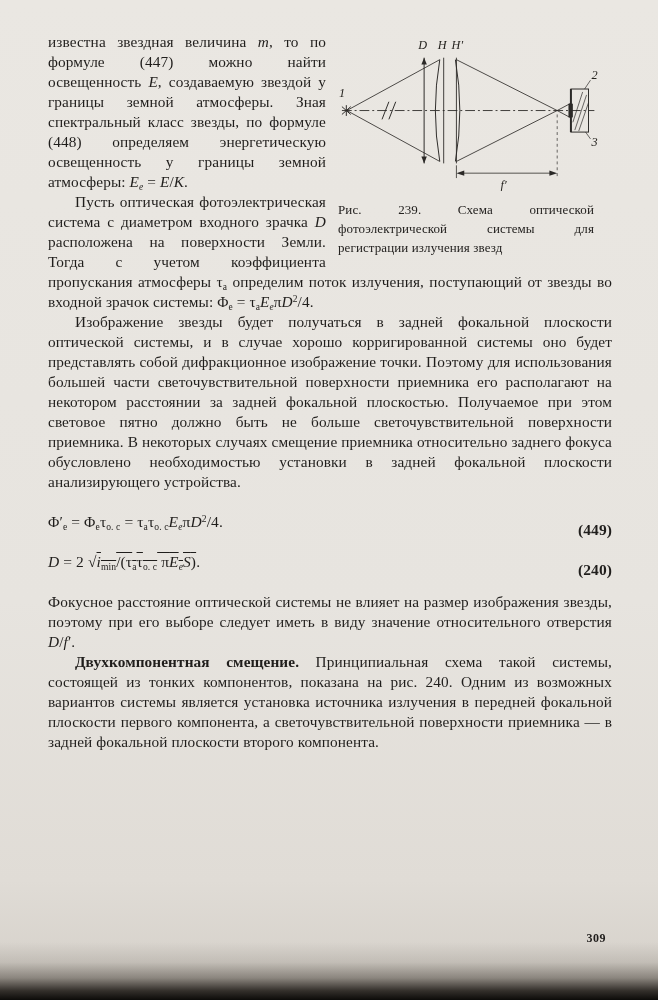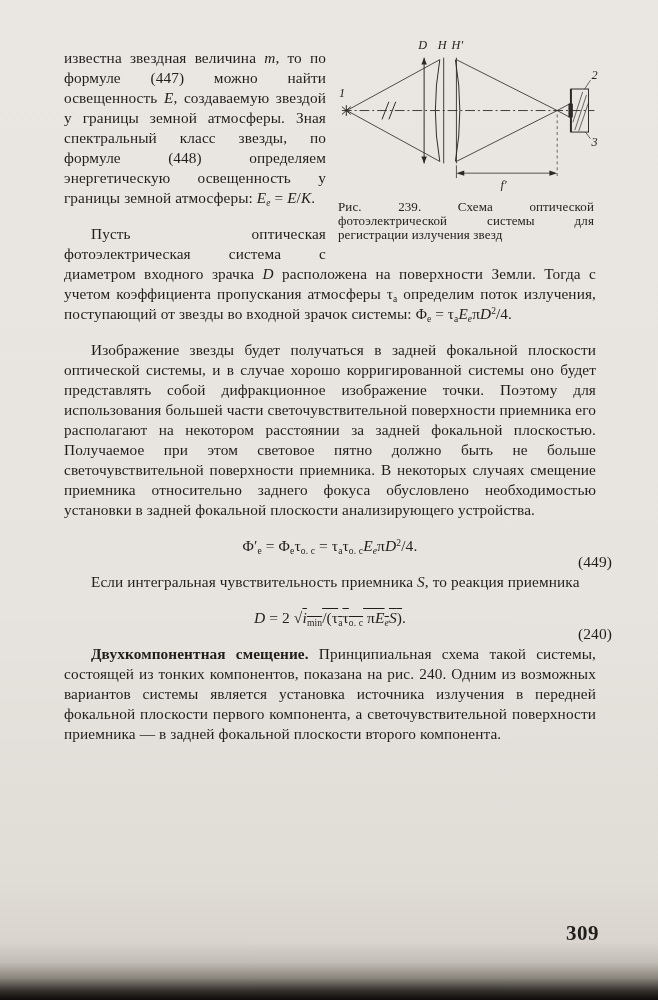--- a/index.html
+++ b/index.html
@@ -21,45 +21,44 @@
     letter-spacing: 0.1px;
   }
   figure.fig {
     float: right;
     width: 274px;
     margin: 2px 0 6px 12px;
   }
   figure.fig svg { display: block; }
   figure.fig figcaption {
     font-size: 13px;
-    line-height: 14px;
+    line-height: 19px;
     text-align: justify;
     margin-top: 9px;
     padding-right: 18px;
     color: #242220;
   }
-  p { text-indent: 27px; margin: 16px; }
+  p { text-indent: 27px; margin: 0; }
   p.no-indent { text-indent: 0; }
   .equation {
     position: relative;
-    text-align: center;
-    margin: 8px 0;
+    margin: 20px 0;
     text-indent: 0;
     font-size: 15.5px;
   }
-  .eq-num { position: absolute; right: 0; top: 16px; }
+  .eq-num { position: absolute; right: 0; top: 8px; font-weight: bold; }
   sub, sup { font-size: 0.62em; line-height: 0; }
   sub { vertical-align: -0.3em; }
   sup { vertical-align: 0.5em; }
   .ovl { text-decoration: overline; }
   .page-number {
     position: absolute;
-    right: 59px;
+    right: 52px;
     bottom: 54px;
-    font-size: 21px;
+    font-size: 12px;
     font-weight: bold;
     letter-spacing: 0.5px;
   }
   .bottom-shadow {
     position: absolute;
     left: 0; right: 0; bottom: 0;
     height: 58px;
     background: linear-gradient(to bottom,
       rgba(120,114,106,0) 0%,
       rgba(120,114,106,0.22) 35%,
@@ -155,27 +154,27 @@
 
   <p class="no-indent">известна звездная величина <i>m</i>, то по формуле (447) можно найти освещенность <i>E</i>, создаваемую звездой у границы земной атмосферы. Зная спектральный класс звезды, по формуле (448) определяем энергетическую освещенность у границы земной атмосферы: <i>E<sub>e</sub></i> = <i>E</i>/<i>K</i>.</p>
   <p>Пусть оптическая фотоэлектрическая система с диаметром входного зрачка <i>D</i> расположена на поверхности Земли. Тогда с учетом коэффициента пропускания атмосферы τ<sub>а</sub> определим поток излучения, поступающий от звезды во входной зрачок системы: Φ<sub>е</sub> = τ<sub>а</sub><i>E<sub>e</sub></i>π<i>D</i><sup>2</sup>/4.</p>
   <p>Изображение звезды будет получаться в задней фокальной плоскости оптической системы, и в случае хорошо корригированной системы оно будет представлять собой дифракционное изображение точки. Поэтому для использования большей части светочувствительной поверхности приемника его располагают на некотором расстоянии за задней фокальной плоскостью. Получаемое при этом световое пятно должно быть не больше светочувствительной поверхности приемника. В некоторых случаях смещение приемника относительно заднего фокуса обусловлено необходимостью установки в задней фокальной плоскости анализирующего устройства.</p>
 
   <div class="equation">
     <span class="eq-body">Φ′<sub>е</sub> = Φ<sub>е</sub>τ<sub>о. с</sub> = τ<sub>а</sub>τ<sub>о. с</sub><i>E<sub>e</sub></i>π<i>D</i><sup>2</sup>/4.</span>
     <span class="eq-num">(449)</span>
   </div>
 
-  <p>Если интегральная чувствительность приемника <i>S</i>, то реакция приемника</p>
 
 
 
   <div class="equation">
     <span class="eq-body"><i>D</i> = 2 √<span class="ovl"><i>i</i><sub>min</sub>/(τ<sub>а</sub>τ<sub>о. с</sub> π<i>E<sub>e</sub>S</i>)</span>.</span>
     <span class="eq-num">(240)</span>
   </div>
 
+  <p class="no-indent">Фокусное расстояние оптической системы не влияет на размер изображения звезды, поэтому при его выборе следует иметь в виду значение относительного отверстия <i>D</i>/<i>f</i>′.</p>
   <p><b>Двухкомпонентная смещение.</b> Принципиальная схема такой системы, состоящей из тонких компонентов, показана на рис. 240. Одним из возможных вариантов системы является установка источника излучения в передней фокальной плоскости первого компонента, а светочувствительной поверхности приемника — в задней фокальной плоскости второго компонента.</p>
 
 </div>
 
 <div class="page-number">309</div>
 <div class="bottom-shadow"></div>
 
 </body></html>

